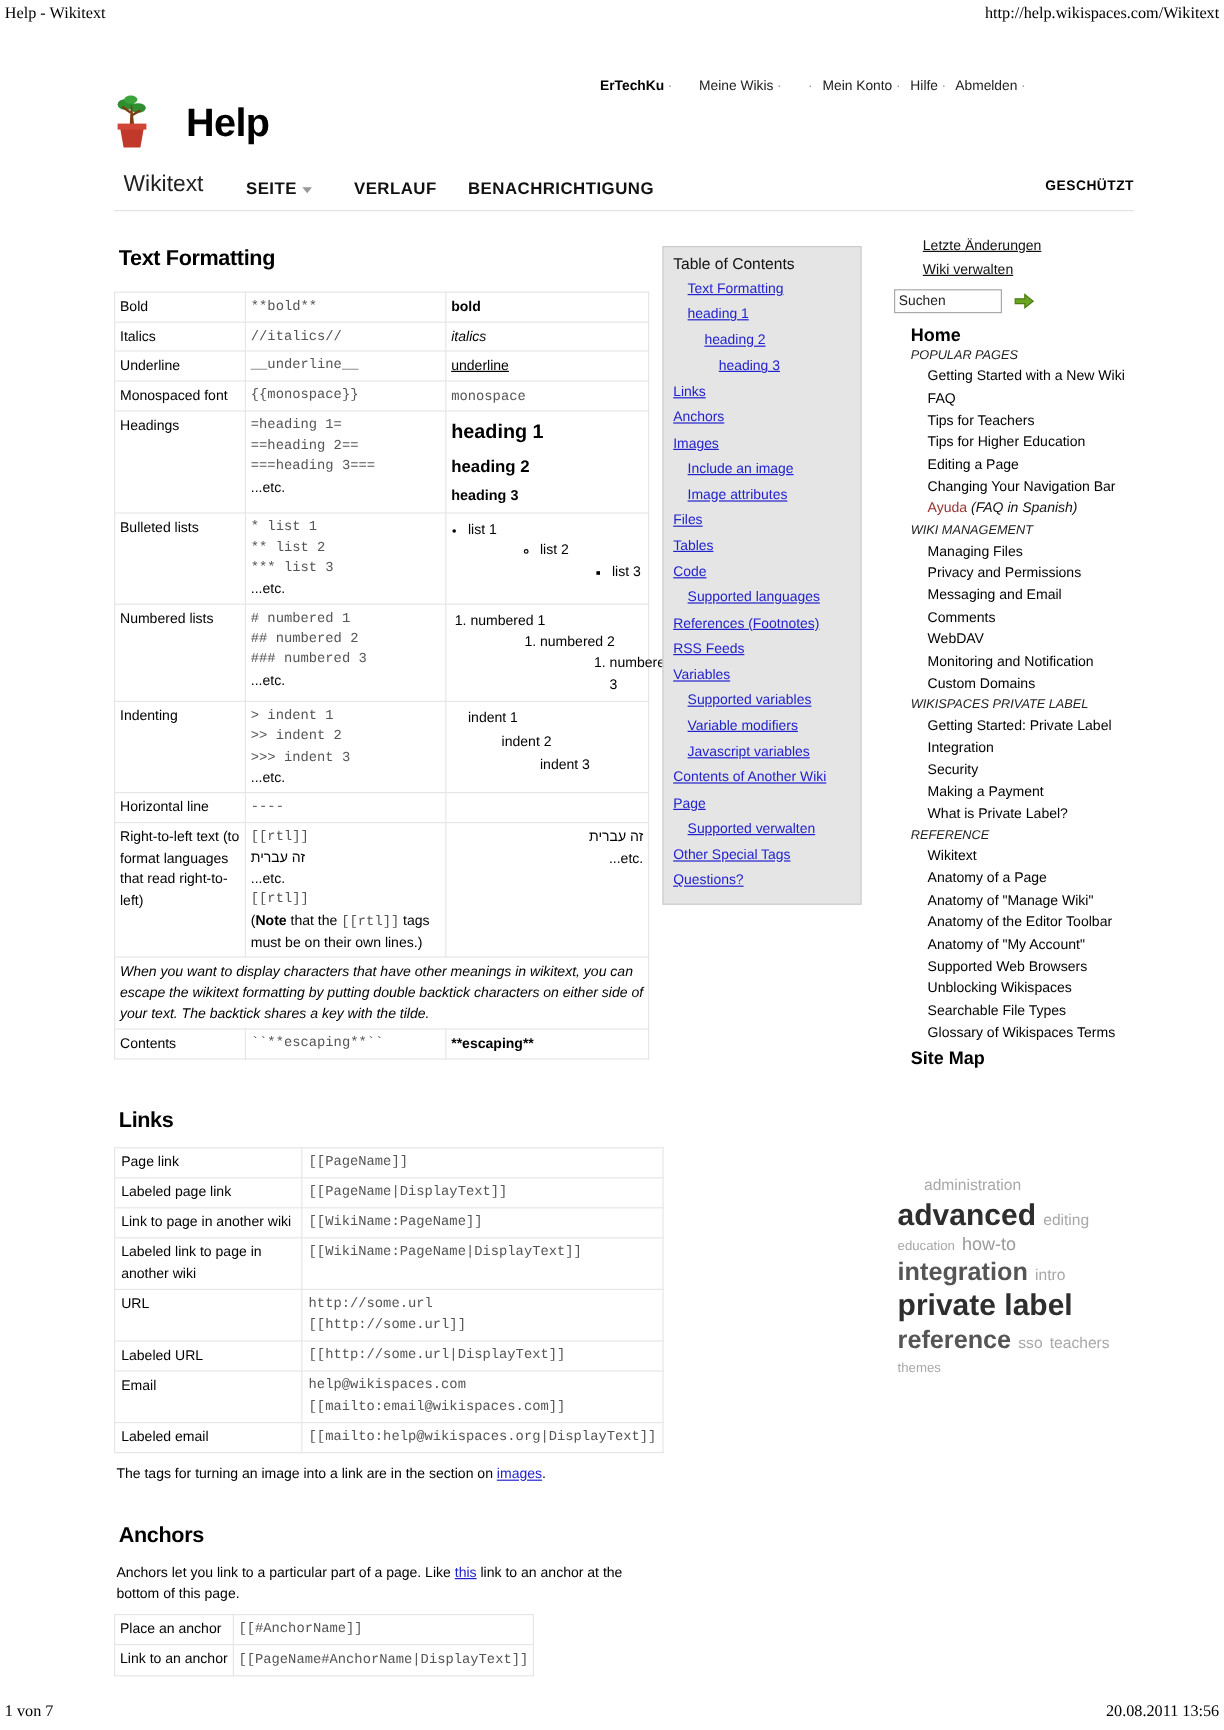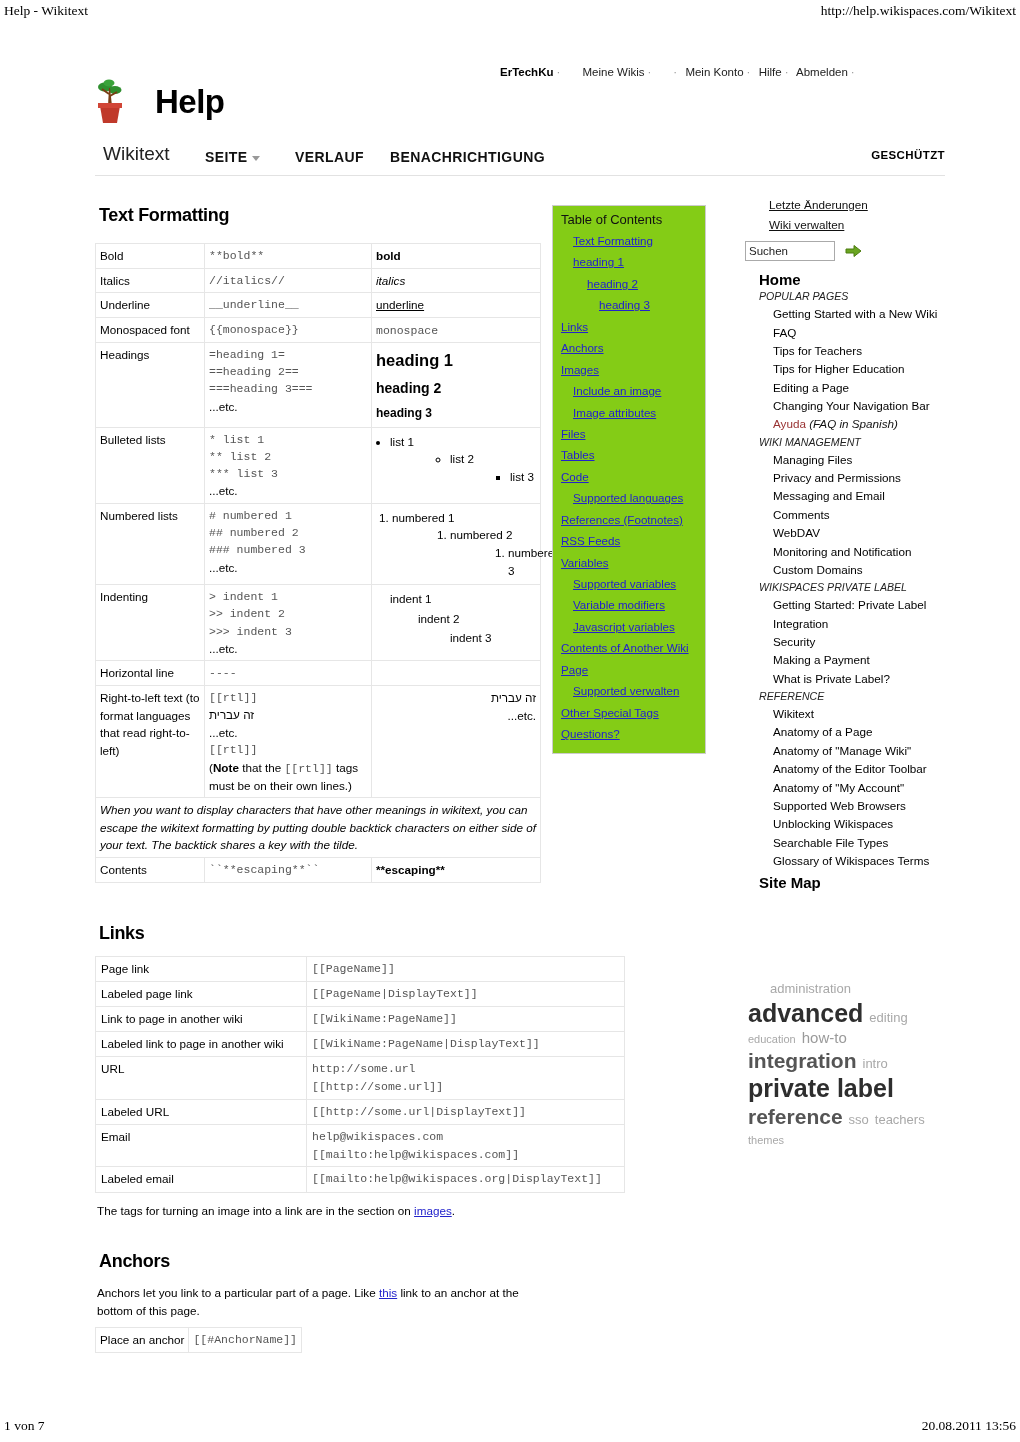--- a/index.html
+++ b/index.html
@@ -148,40 +148,40 @@
   ul.demo ul { list-style: circle; margin-left: 20px; }
   ul.demo ul ul { list-style: square; }
   ol.demo { margin: 2px 0 2px 16px; padding: 0; }
   ol.demo ol { margin-left: 18px; }
   .ind1 { margin: 2px 0 2px 14px; }
   .ind2 { margin: 2px 0 2px 42px; }
   .ind3 { margin: 2px 0 2px 74px; }
   .rtl { direction: rtl; text-align: right; }
   td.fullnote { font-style: italic; line-height: 1.62; padding: 4px 5px; }
 
-  table.links { border-collapse: collapse; width: 530px; font-size: 11.7px; }
+  table.links { border-collapse: collapse; width: 458px; font-size: 11.7px; }
   table.links td { border: 1px solid #e6e6e6; padding: 3px 5px; vertical-align: top; line-height: 1.55; }
   table.links td.lk { width: 200px; }
 
   table.anch { border-collapse: collapse; font-size: 11.7px; padding-left: 12px; }
   table.anch td { border: 1px solid #e6e6e6; padding: 3px 4px; line-height: 1.55; }
 
   p.para { font-size: 11.7px; margin: 9px 0 0 2px; line-height: 1.5; }
   a.wlink { color: #2222cc; text-decoration: underline; }
 
   
   #toc {
     position: absolute;
     top: 205px;
     left: 552px;
-    width: 154px;
+    width: 166px;
     border: 1px solid #cccccc;
     padding: 6px 8px 8px 8px;
     box-sizing: border-box;
-    background: #84cc16;
+    background: #e5e5e5;
   }
   #toc .toc-title { font-size: 13px; margin-bottom: 3px; color: #111; }
   #toc a {
     display: block;
     color: #2222cc;
     text-decoration: underline;
     font-size: 11.6px;
     line-height: 1.85;
   }
   #toc a.lvl1 { margin-left: 12px; }
@@ -411,41 +411,45 @@
       </td>
     </tr>
     <tr>
       <td class="lk">Labeled URL</td>
       <td class="mono">[[http://some.url|DisplayText]]</td>
     </tr>
     <tr>
       <td class="lk">Email</td>
       <td>
         <div class="mono">help@wikispaces.com</div>
-        <div class="mono">[[mailto:help@wikispaces.com]]</div>
+        <div class="mono">[[mailto:email@wikispaces.com]]</div>
       </td>
     </tr>
     <tr>
       <td class="lk">Labeled email</td>
       <td class="mono">[[mailto:help@wikispaces.org|DisplayText]]</td>
     </tr>
   </tbody>
     </table>
 
   <p class="para"><span>The tags for turning an image into a link are in the section on </span><a class="wlink" href="#">images</a><span>.</span></p>
 
   <h2 class="sect" style="margin-top:32px;">Anchors</h2>
 
   <p class="para" style="margin-top:2px;margin-bottom:8px;"><span>Anchors let you link to a particular part of a page. Like </span><a class="wlink" href="#">this</a><span> link to an anchor at the bottom of this page.</span></p>
 
   <table class="anch">
     <tbody>
         <tr>
       <td>Place an anchor</td>
       <td class="mono">[[#AnchorName]]</td>
+    </tr>
+    <tr>
+      <td>Link to an anchor</td>
+      <td class="mono">[[PageName#AnchorName|DisplayText]]</td>
     </tr>
   </tbody>
     </table>
 </div>
 
 <div id="toc">
   <div class="toc-title">Table of Contents</div>
   <div id="toc-list">
       <a href="#" class="lvl1">Text Formatting</a>
       <a href="#" class="lvl1">heading 1</a>

